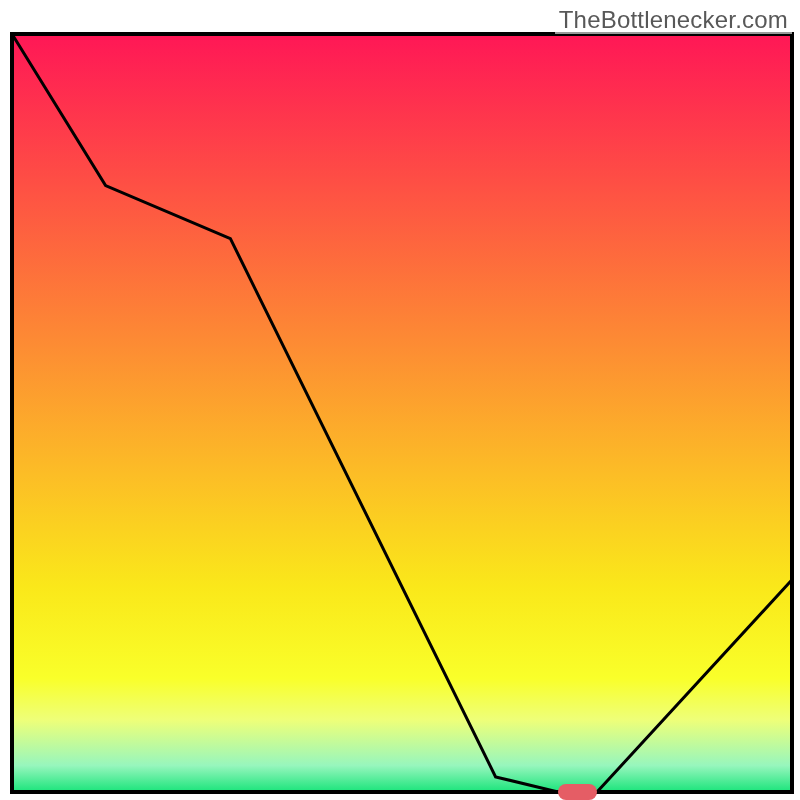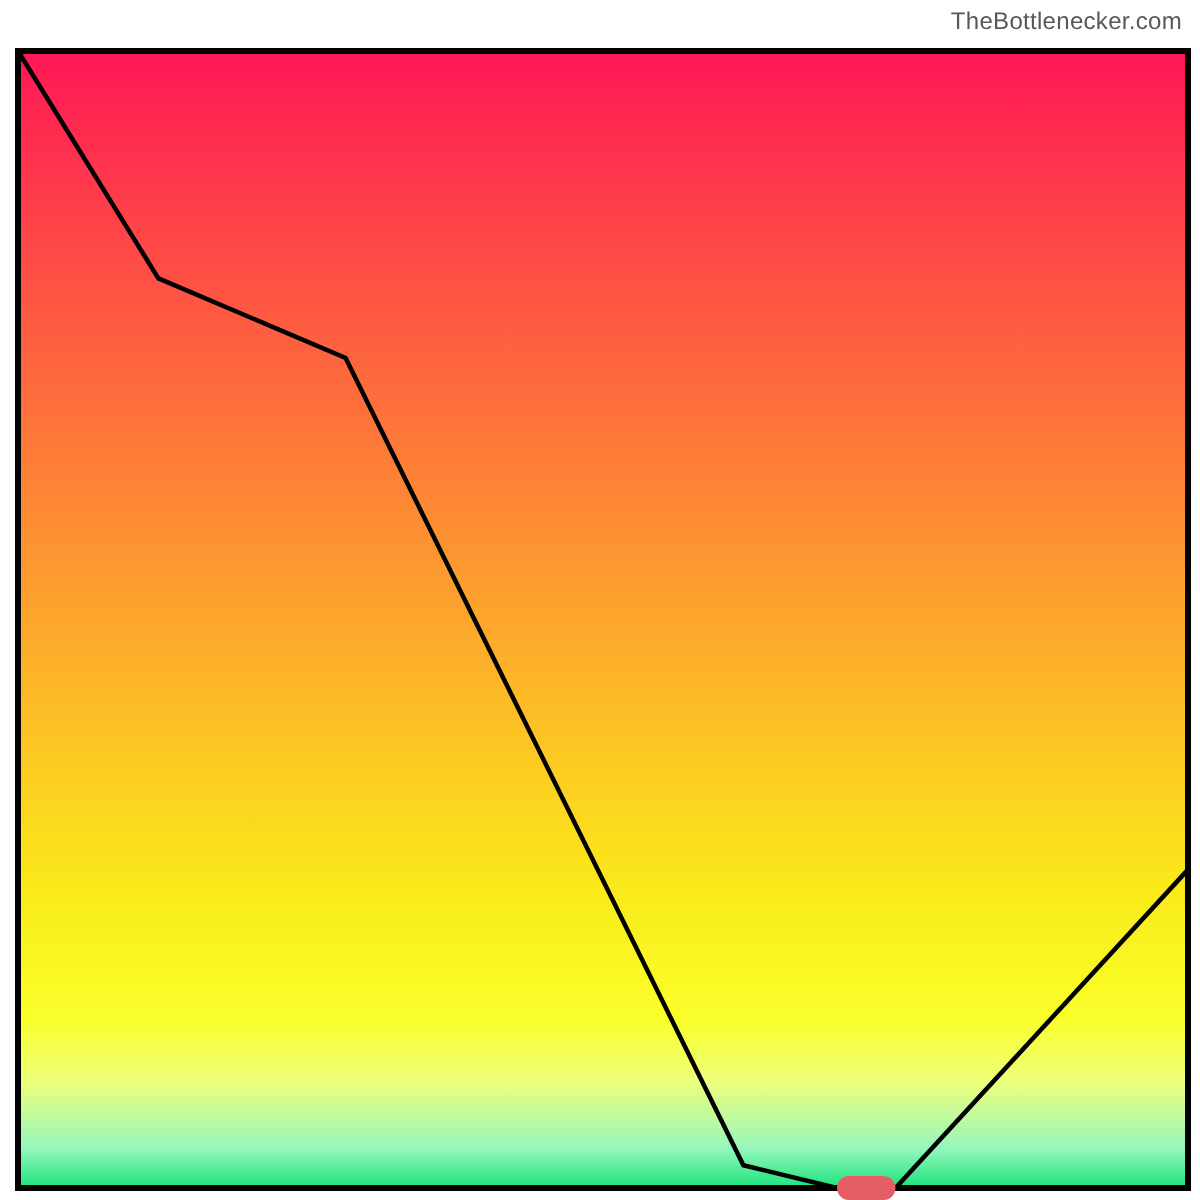--- a/index.html
+++ b/index.html
@@ -19,21 +19,21 @@
   #gradient-bg {
     position: absolute;
     left: 0;
     top: 0;
   }
   #watermark {
     position: absolute;
     top: 6px;
     right: 8px;
     color: #585858;
-    font-size: 16px;
+    font-size: 24px;
     font-weight: 500;
     letter-spacing: 0.2px;
     background: rgba(255,255,255,0.6);
     padding: 0 4px;
   }
   #curve-svg {
     position: absolute;
     left: 0;
     top: 0;
   }

